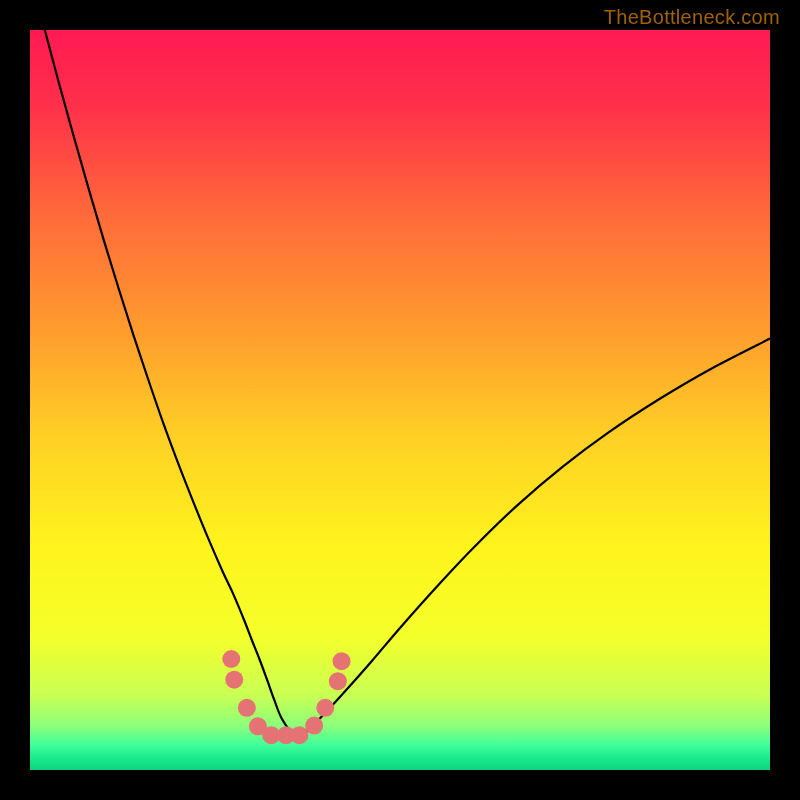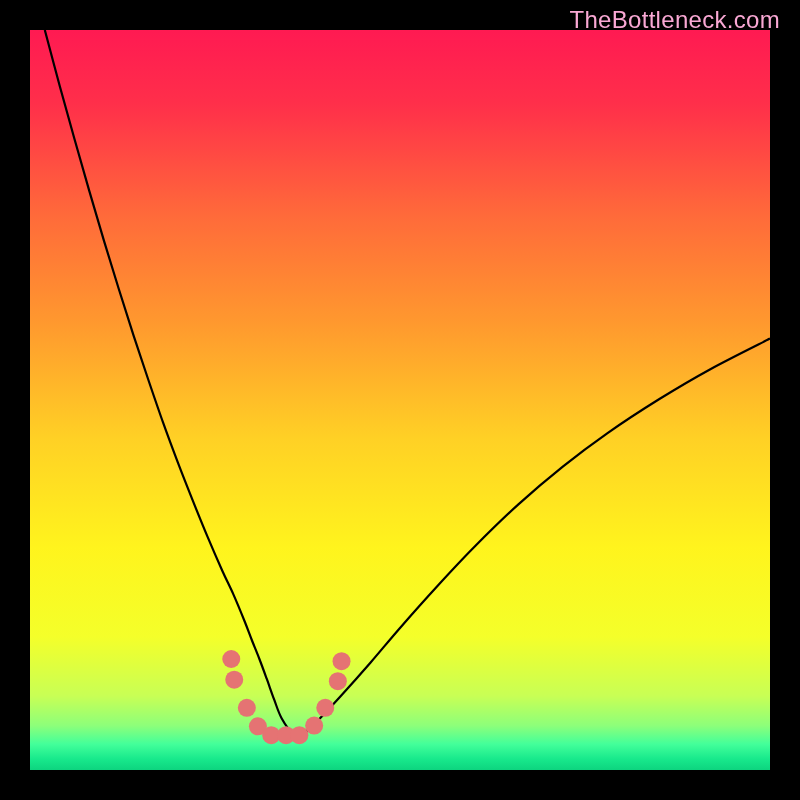--- a/index.html
+++ b/index.html
@@ -28,22 +28,22 @@
   .curve-svg {
     position: absolute;
     inset: 0;
     width: 100%;
     height: 100%;
   }
   .watermark {
     position: absolute;
     top: 6px;
     right: 20px;
-    color: #f9a8d4;
-    font-size: 24px;
+    color: #a16207;
+    font-size: 20px;
     font-weight: 500;
     letter-spacing: 0.3px;
     font-family: Arial, Helvetica, sans-serif;
   }
 </style>
 </head>
 <body>
 
 <div class="frame">
   <div class="watermark">TheBottleneck.com</div>

